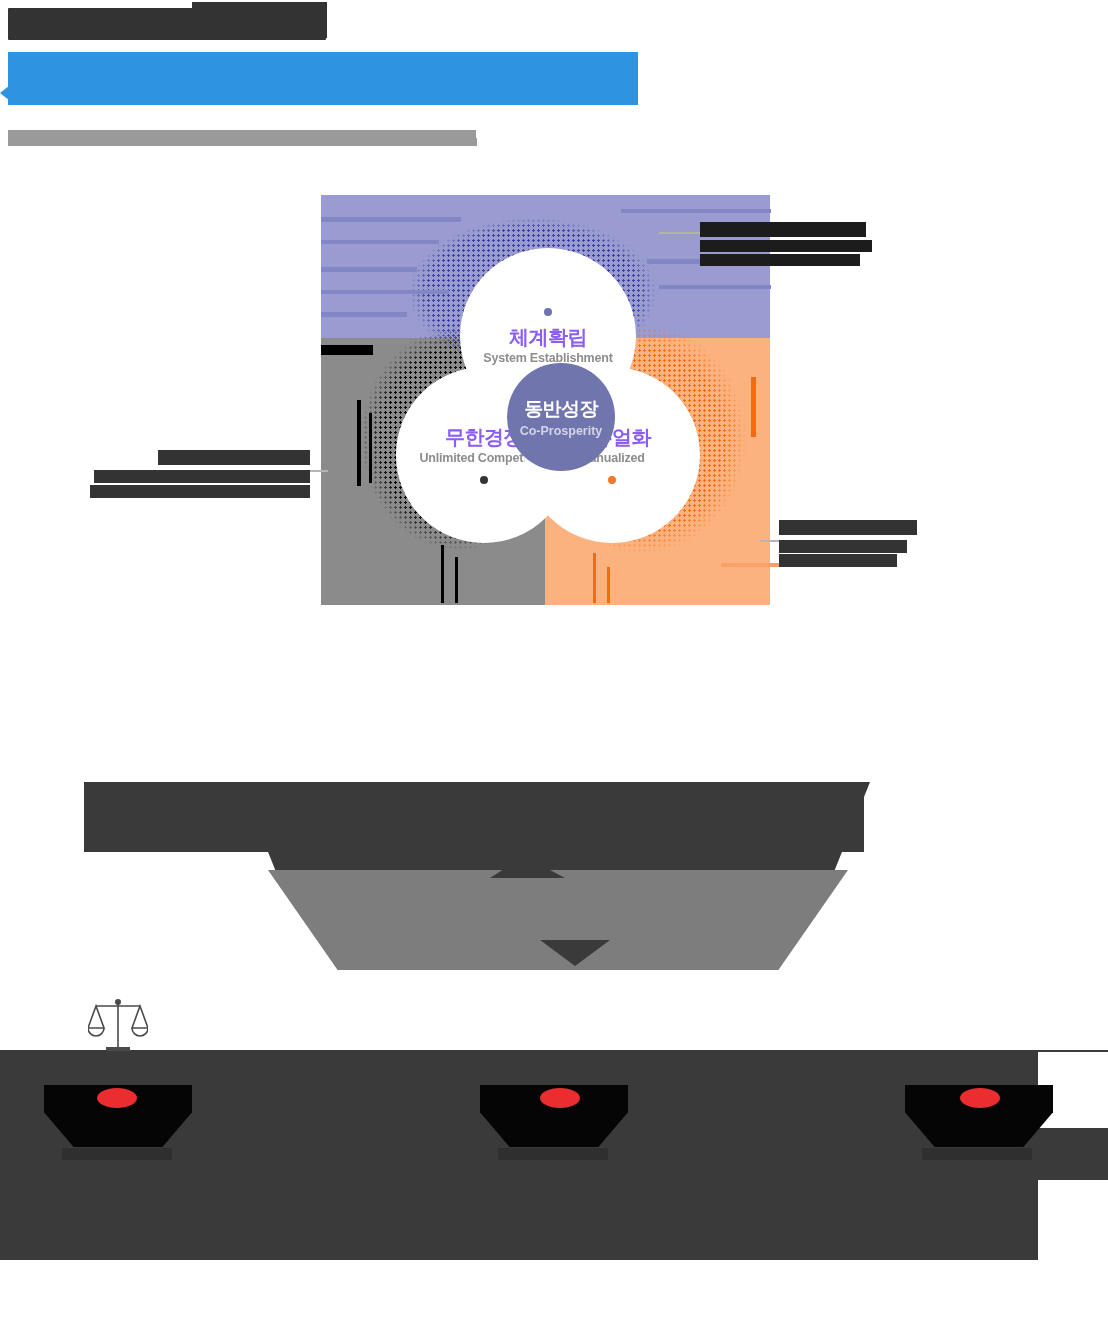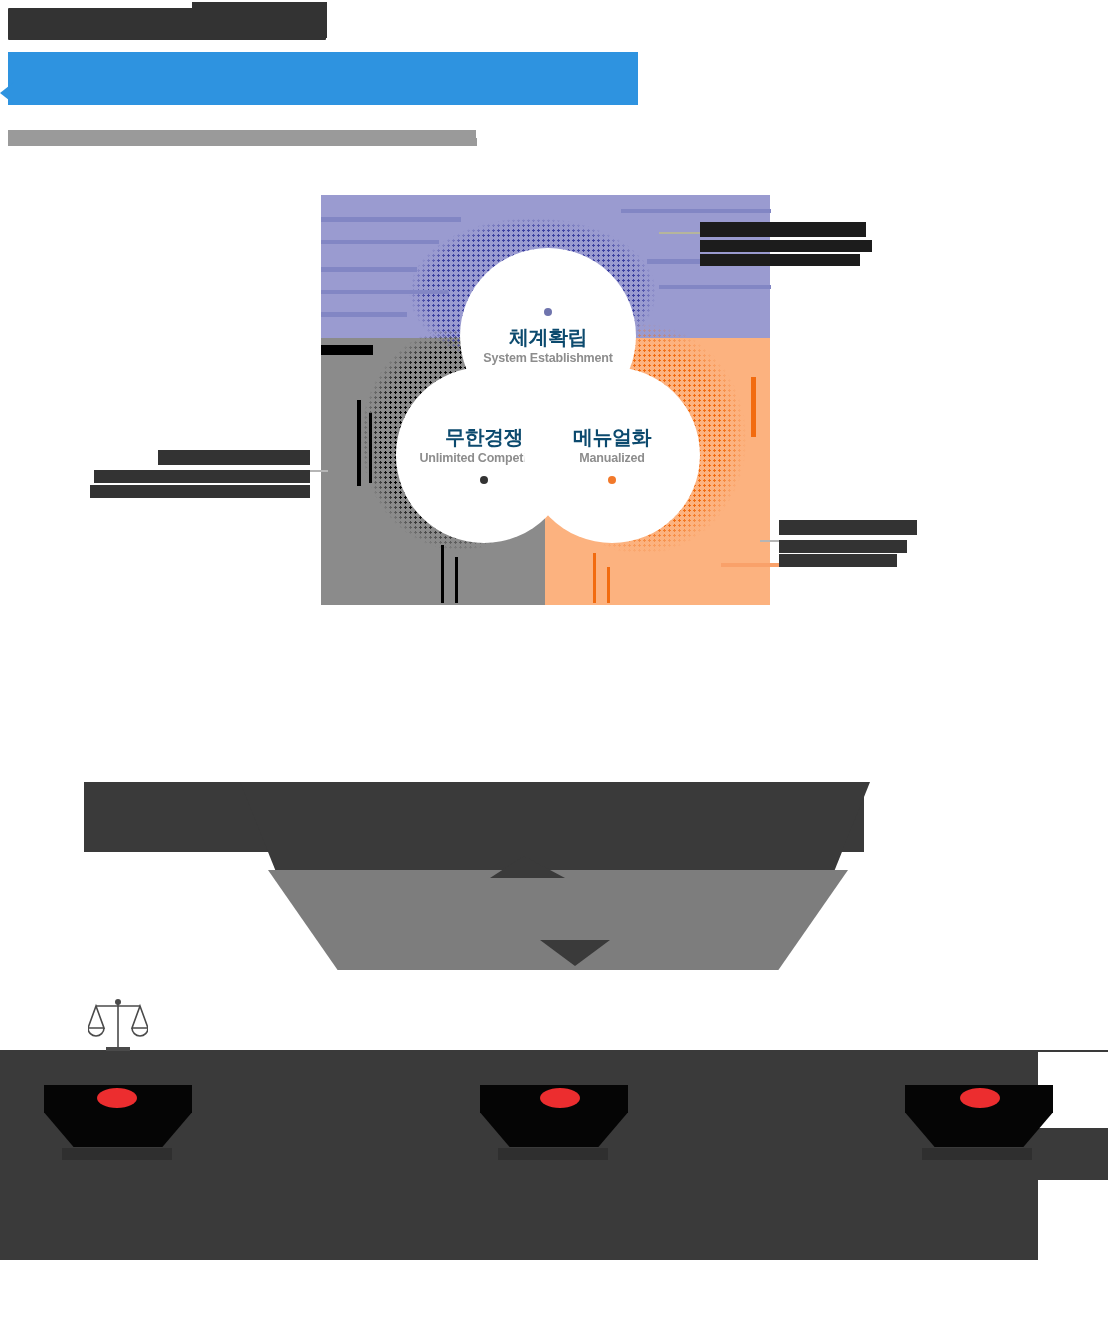--- a/index.html
+++ b/index.html
@@ -149,21 +149,21 @@
     left: 75px; top: 172px;
     width: 176px; height: 176px;
   }
   #petal-right {
     left: 203px; top: 172px;
     width: 176px; height: 176px;
   }
   .petal .kr {
     font-size: 20px;
     font-weight: bold;
-    color: #0c4a6e;
+    color: #8b5cf6;
     letter-spacing: -0.5px;
     line-height: 1.1;
   }
   .petal .en {
     font-size: 12.5px;
     font-weight: bold;
     color: #8d8d8d;
     margin-top: 3px;
     letter-spacing: -0.2px;
   }
@@ -383,20 +383,24 @@
     <span class="en">Unlimited Competition</span>
     <span id="dot-left" class="dot"></span>
   </div>
 
   <div id="petal-right" class="petal">
     <span class="kr">메뉴얼화</span>
     <span class="en">Manualized</span>
     <span id="dot-right" class="dot"></span>
   </div>
 
+  <div id="core-circle">
+    <span class="kr">동반성장</span>
+    <span class="en">Co-Prosperity</span>
+  </div>
 </div>
 
 <div id="anno-right-top-connector"></div>
 <div id="anno-right-top" class="anno">
   <div class="t redact"></div>
   <div class="b1 redact"></div>
   <div class="b2 redact"></div>
 </div>
 
 <div id="anno-left-connector"></div>

